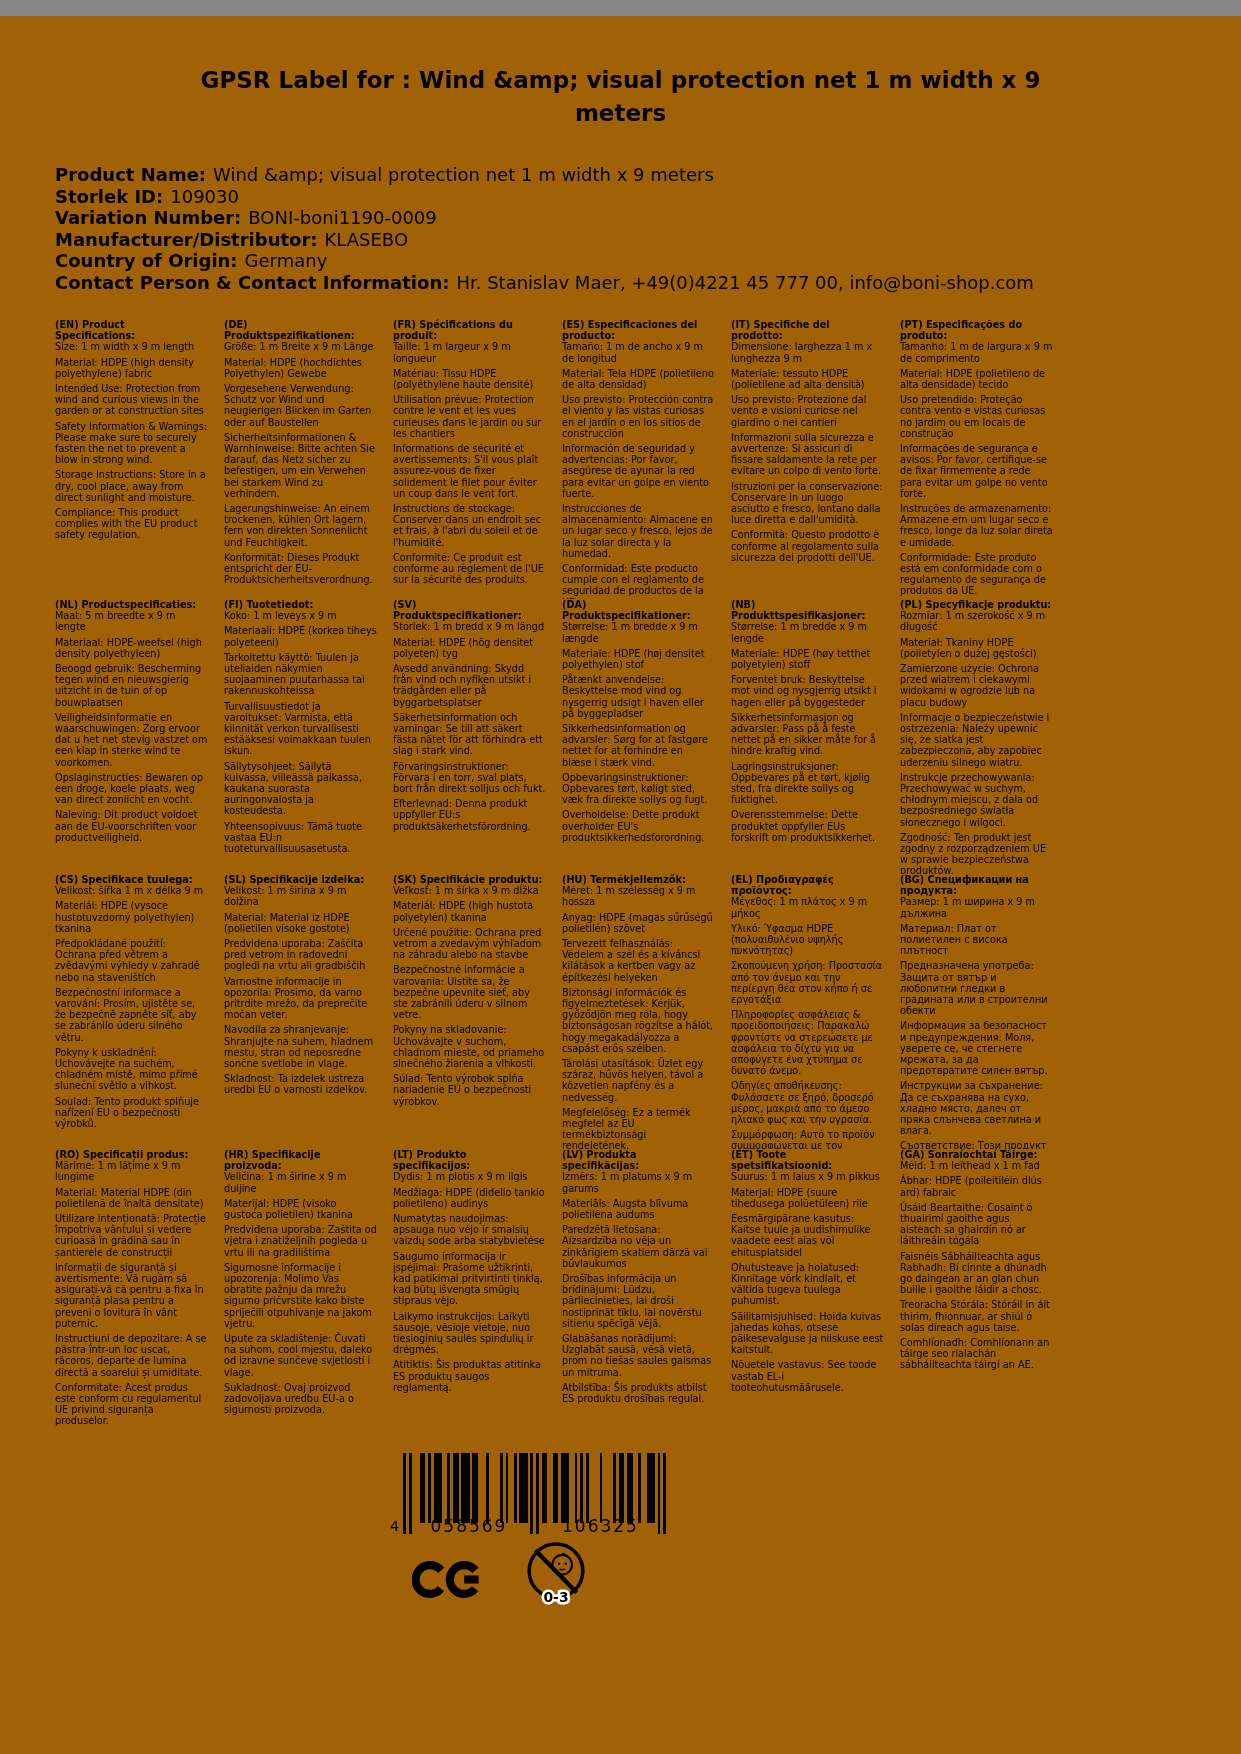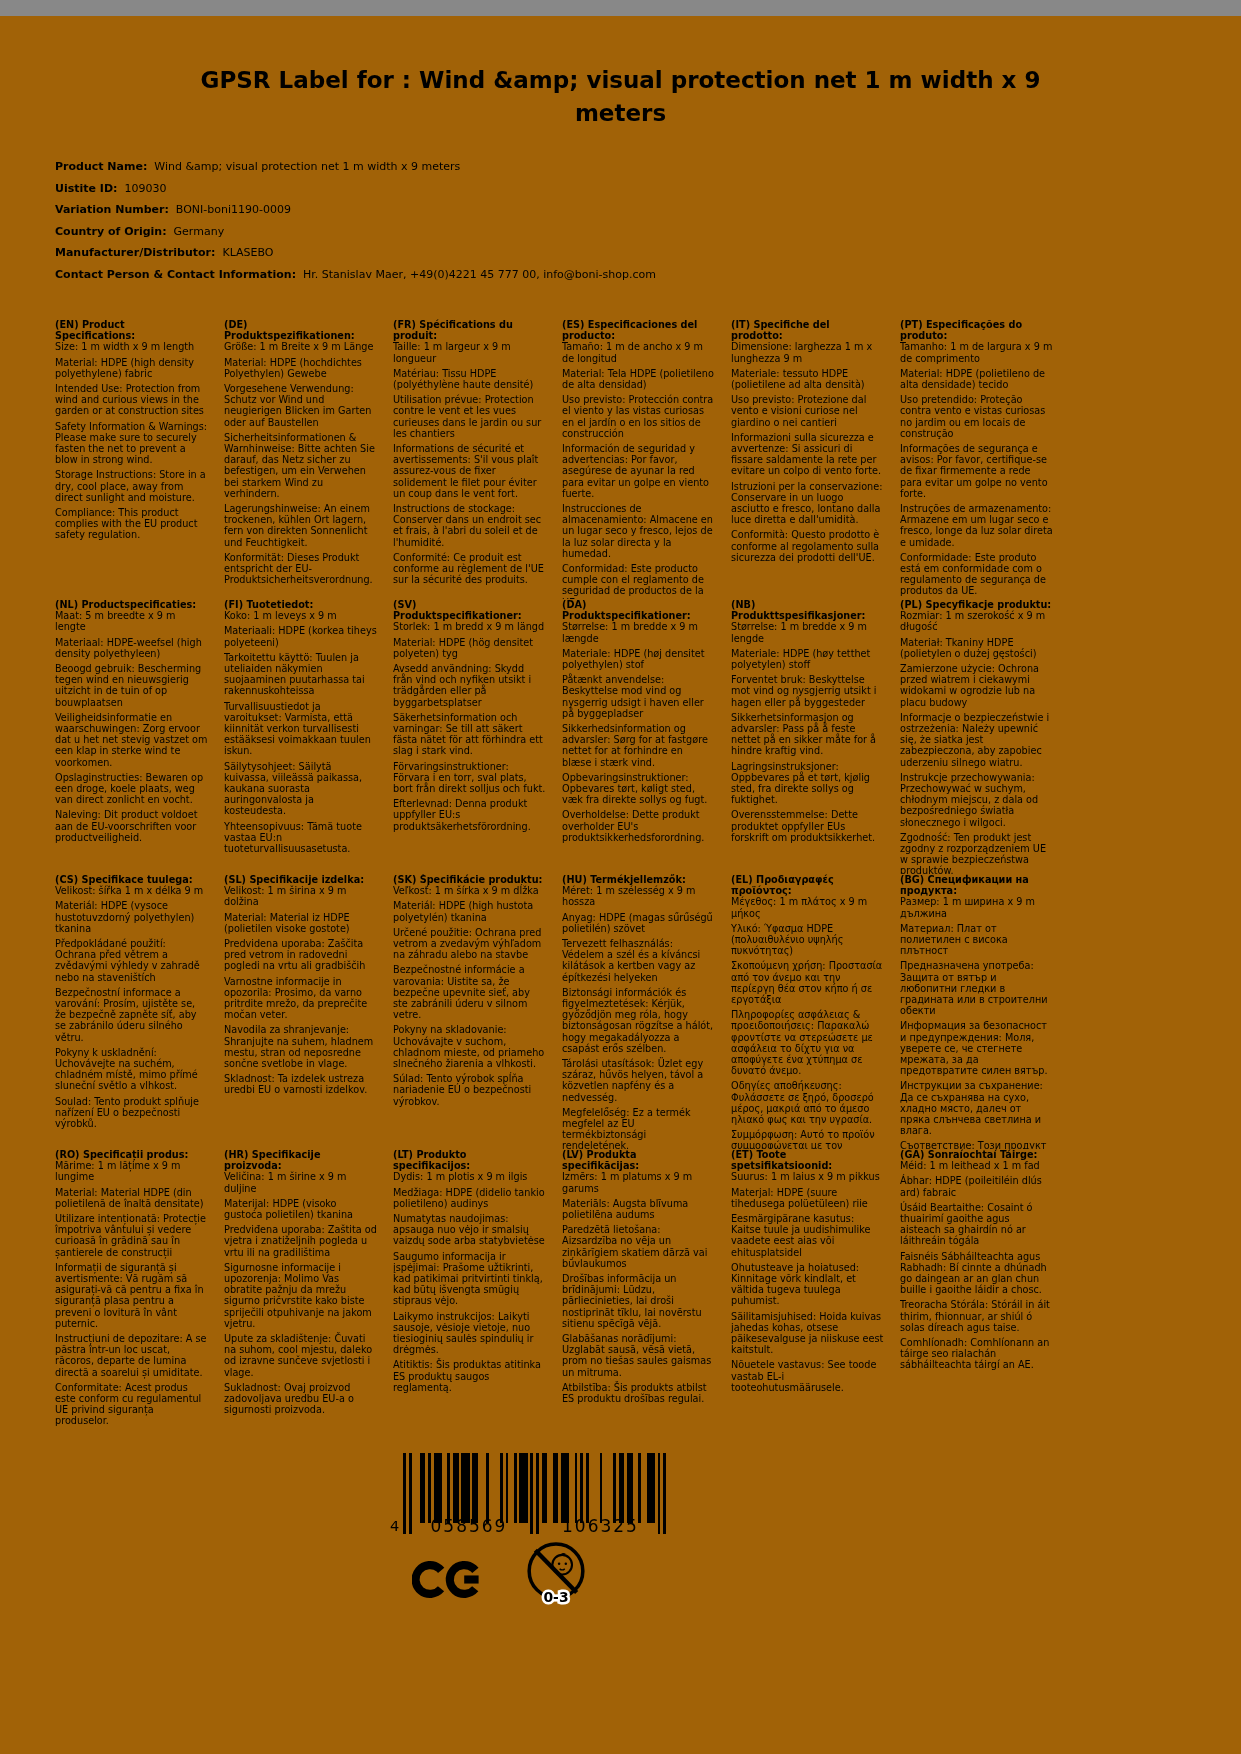--- a/index.html
+++ b/index.html
@@ -6,21 +6,21 @@
   .page{
     position:relative;width:1241px;height:1754px;margin:16px auto;
     background:#a16207;color:#000;overflow:hidden;
     font-family:"DejaVu Sans","Liberation Sans",sans-serif;
   }
   .title{
     position:absolute;top:48px;left:50%;transform:translateX(-50%);
     width:900px;margin:0;text-align:center;
     font-size:23px;font-weight:700;line-height:1.42;
   }
-  .product-info{position:absolute;left:55px;top:140px;font-size:11px;line-height:21.5px;}
+  .product-info{position:absolute;left:55px;top:148px;font-size:18px;line-height:21.5px;}
   .info-row{white-space:nowrap;}
   .info-label{font-weight:700;}
   .info-value{margin-left:7px;}
   .lang-grid{
     position:absolute;left:55px;top:303px;
     display:grid;grid-template-columns:repeat(6,153px);column-gap:16px;
     grid-template-rows:280px 275px 275px auto;
   }
   .lang-block{font-size:9.7px;line-height:11.2px;overflow:hidden;}
   .lang-title{font-weight:700;}
@@ -43,33 +43,33 @@
 <div class="page">
 
   <h1 class="title">GPSR Label for : Wind &amp;amp; visual protection net 1 m width x 9 meters</h1>
 
   <div class="product-info" id="product-info">
   <div class="info-row">
     <span class="info-label">Product Name:</span><span class="info-value">Wind &amp;amp; visual protection net 1 m width x 9 meters</span>
   </div>
 
   <div class="info-row">
-    <span class="info-label">Uistite ID:</span><span class="info-value">109030</span>
+    <span class="info-label">Storlek ID:</span><span class="info-value">109030</span>
   </div>
 
   <div class="info-row">
     <span class="info-label">Variation Number:</span><span class="info-value">BONI-boni1190-0009</span>
   </div>
 
   <div class="info-row">
+    <span class="info-label">Manufacturer/Distributor:</span><span class="info-value">KLASEBO</span>
+  </div>
+
+  <div class="info-row">
     <span class="info-label">Country of Origin:</span><span class="info-value">Germany</span>
-  </div>
-
-  <div class="info-row">
-    <span class="info-label">Manufacturer/Distributor:</span><span class="info-value">KLASEBO</span>
   </div>
 
   <div class="info-row">
     <span class="info-label">Contact Person &amp; Contact Information:</span><span class="info-value">Hr. Stanislav Maer, +49(0)4221 45 777 00, info@boni-shop.com</span>
   </div>
 </div>
 
   <div class="lang-grid" id="lang-grid">
   <div class="lang-block">
     <div class="lang-title">(EN) Product Specifications:</div>

